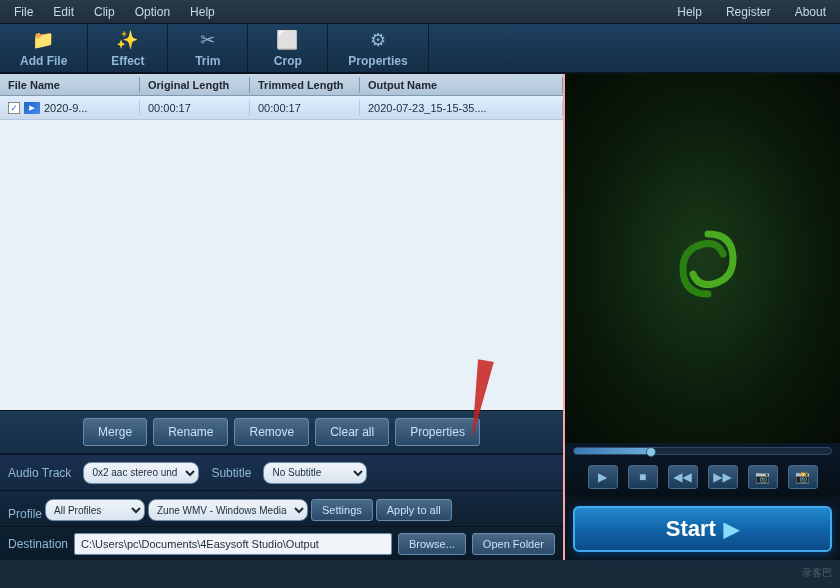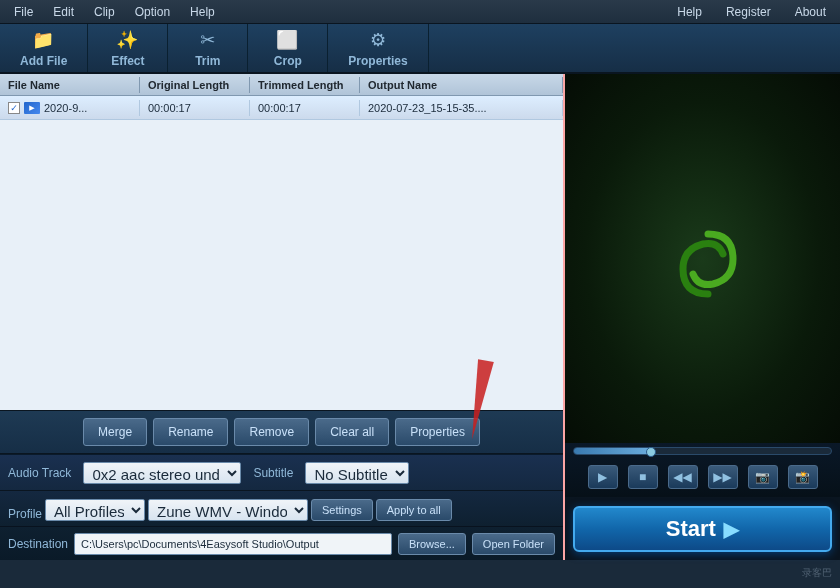--- a/index.html
+++ b/index.html
@@ -227,24 +227,24 @@
     }
     .settings-label {
       color: #90b8d8;
       font-size: 12px;
       white-space: nowrap;
     }
     .settings-select {
       background: linear-gradient(to bottom, #f0f4f8, #d8e4f0);
       border: 1px solid #6a8aaa;
       color: #1a2a3a;
-      font-size: 15px;
+      font-size: 10px;
       padding: 2px 4px;
       height: 22px;
-      border-radius: 2px;
+      border-radius: 8px;
       cursor: pointer;
     }
 
     
     #profile-row {
       background: linear-gradient(to bottom, #142840, #0e2030);
       padding: 5px 8px;
       display: flex;
       align-items: flex-end;
       gap: 3px;

